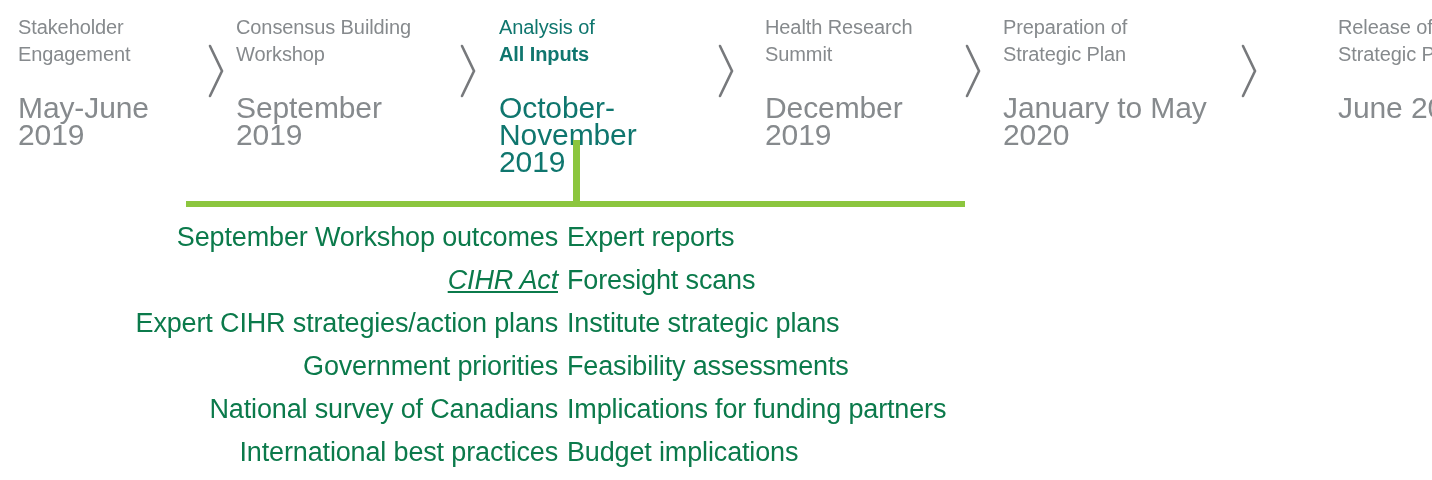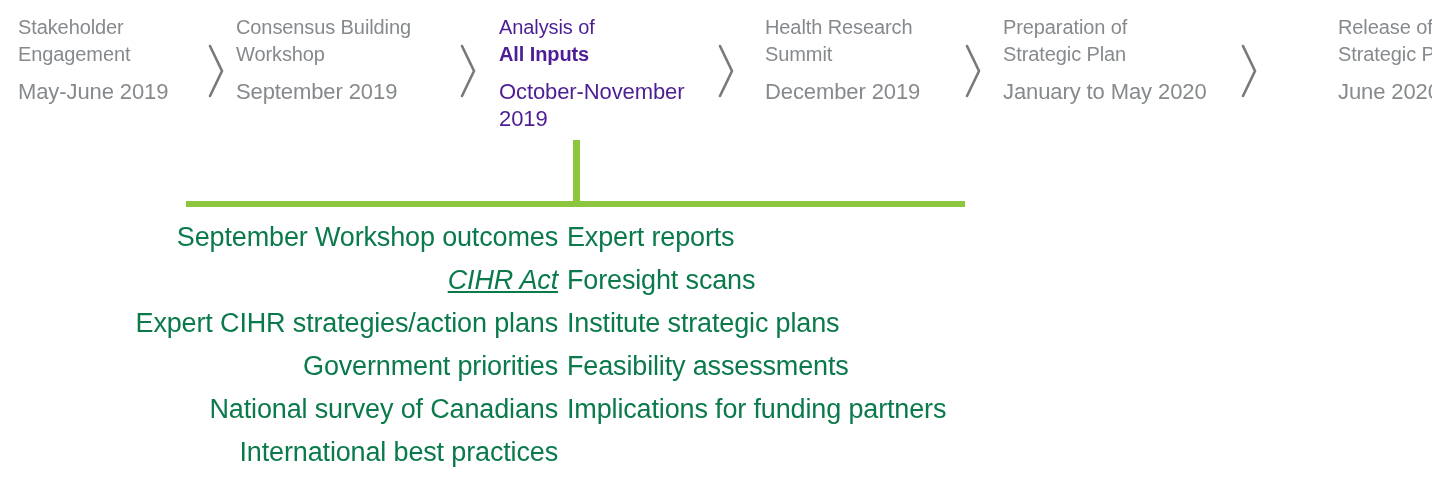--- a/index.html
+++ b/index.html
@@ -33,31 +33,31 @@
     line-height: 27px;
     color: #868a8d;
     font-weight: 400;
     letter-spacing: -0.1px;
     white-space: pre-line;
   }
   .step-title .accent-bold {
     font-weight: 700;
   }
   .step-date {
-    margin-top: 10px;
-    font-size: 22px;
+    margin-top: 26px;
+    font-size: 30px;
     line-height: 27px;
     color: #868a8d;
     font-weight: 400;
     letter-spacing: -0.1px;
     white-space: pre-line;
   }
   .step.is-active .step-title,
   .step.is-active .step-date {
-    color: #4c1d95;
+    color: #0f766e;
   }
 
   .chevron {
     position: absolute;
     top: 42px;
     width: 26px;
     height: 58px;
   }
 
   
@@ -198,15 +198,16 @@
     <div class="input-item">National survey of Canadians</div>
     <div class="input-item">International best practices</div>
   </div>
 
   <div class="col" id="col-right">
     <div class="input-item">Expert reports</div>
     <div class="input-item">Foresight scans</div>
     <div class="input-item">Institute strategic plans</div>
     <div class="input-item">Feasibility assessments</div>
     <div class="input-item">Implications for funding partners</div>
+    <div class="input-item">Budget implications</div>
   </div>
 
 </div>
 
 </body></html>

